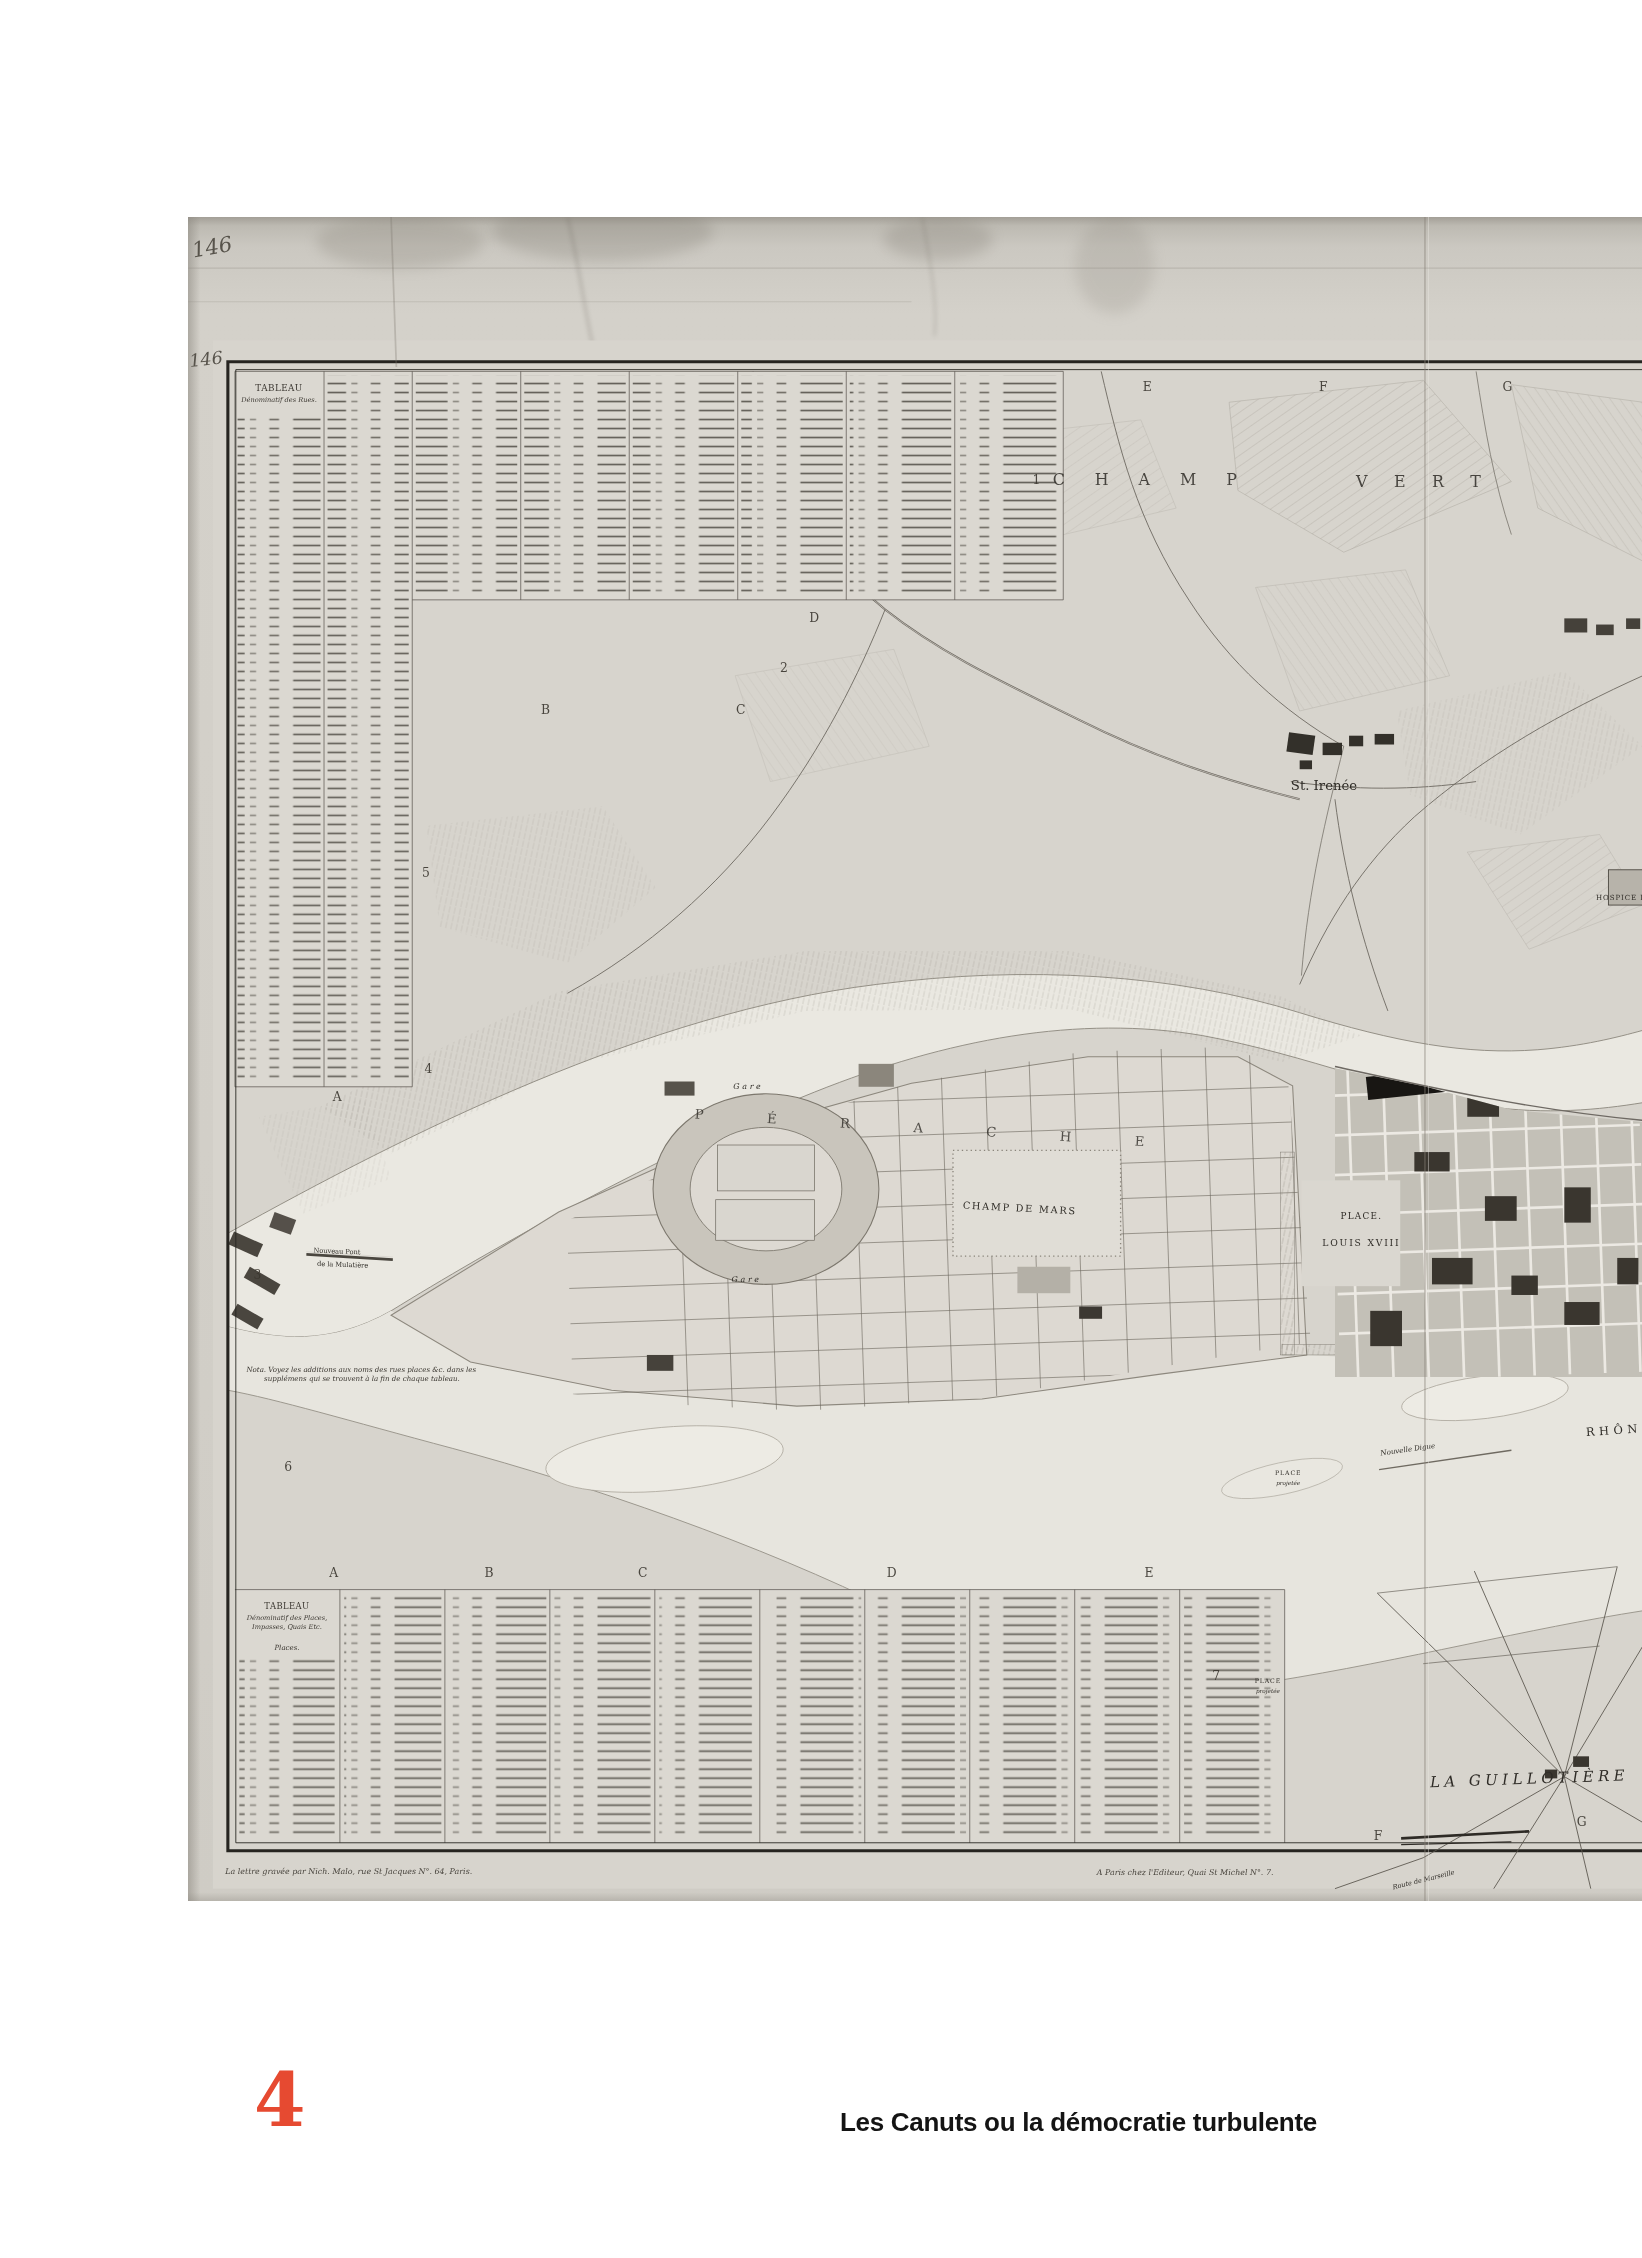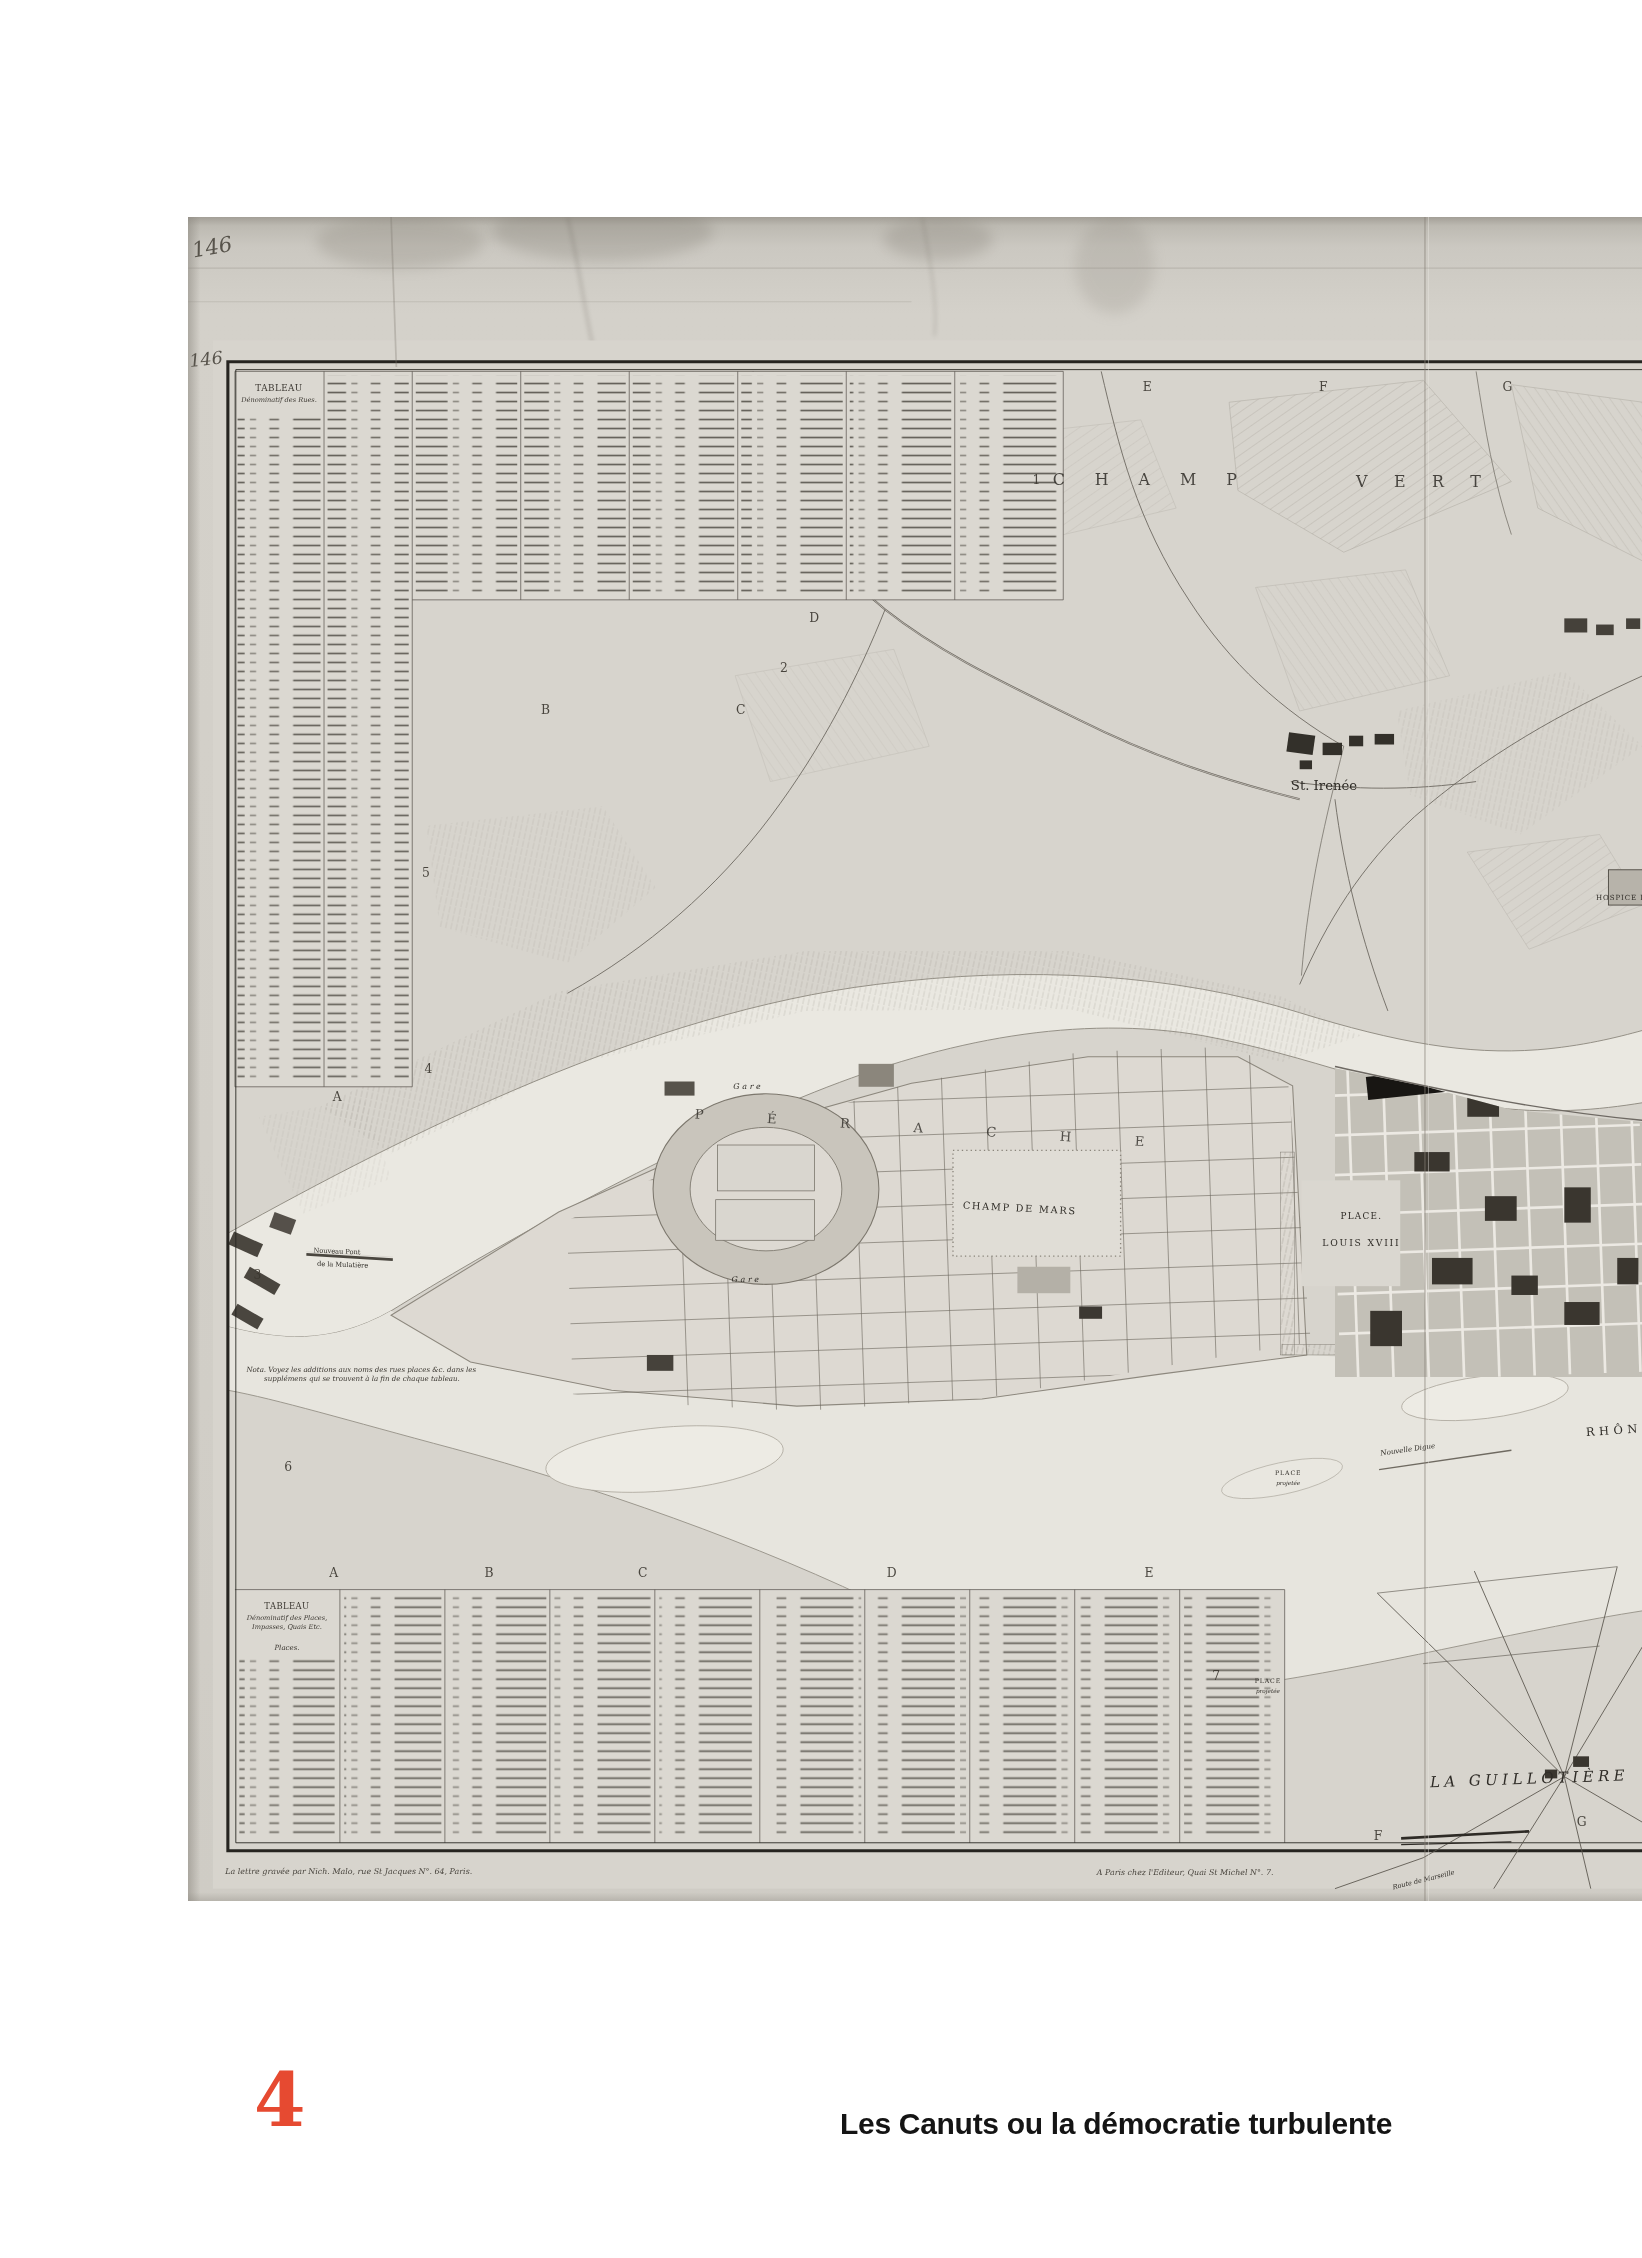--- a/index.html
+++ b/index.html
@@ -7,21 +7,21 @@
         font-family:"Liberation Sans",sans-serif;}
   .scan{position:absolute;left:188px;top:217px;width:1455px;height:1684px;overflow:hidden;
         background:
           linear-gradient(90deg, rgba(140,136,128,.55) 0px, rgba(140,136,128,0) 12.4px),
           linear-gradient(0deg, rgba(160,156,148,.5) 0px, rgba(160,156,148,0) 8.8px),
           linear-gradient(180deg,#a39f97 0px,#bdbab2 8.8px,#cbc8c1 30px,#d4d1ca 97px,#d2cfc8 55%,#cfccc5 100%);}
   .scan svg{position:absolute;left:0;top:0;}
   .pagenum{position:absolute;left:254px;top:2063px;font-family:"DejaVu Serif",serif;
            font-weight:bold;font-size:74px;letter-spacing:-4.4px;line-height:1;}
   .caption{position:absolute;left:840px;top:2107px;font-family:"Liberation Sans",sans-serif;
-           font-weight:bold;font-size:30px;letter-spacing:-0.3px;color:#141414;}
+           font-weight:bold;font-size:26px;letter-spacing:-0.3px;color:#141414;}
   text{font-family:"DejaVu Serif",serif;}
 </style>
 </head>
 <body>
 
 <div class="page">
 
   <div class="scan">
     <svg width="1455" height="1684" viewBox="0 0 1649 1909">
       <defs>

